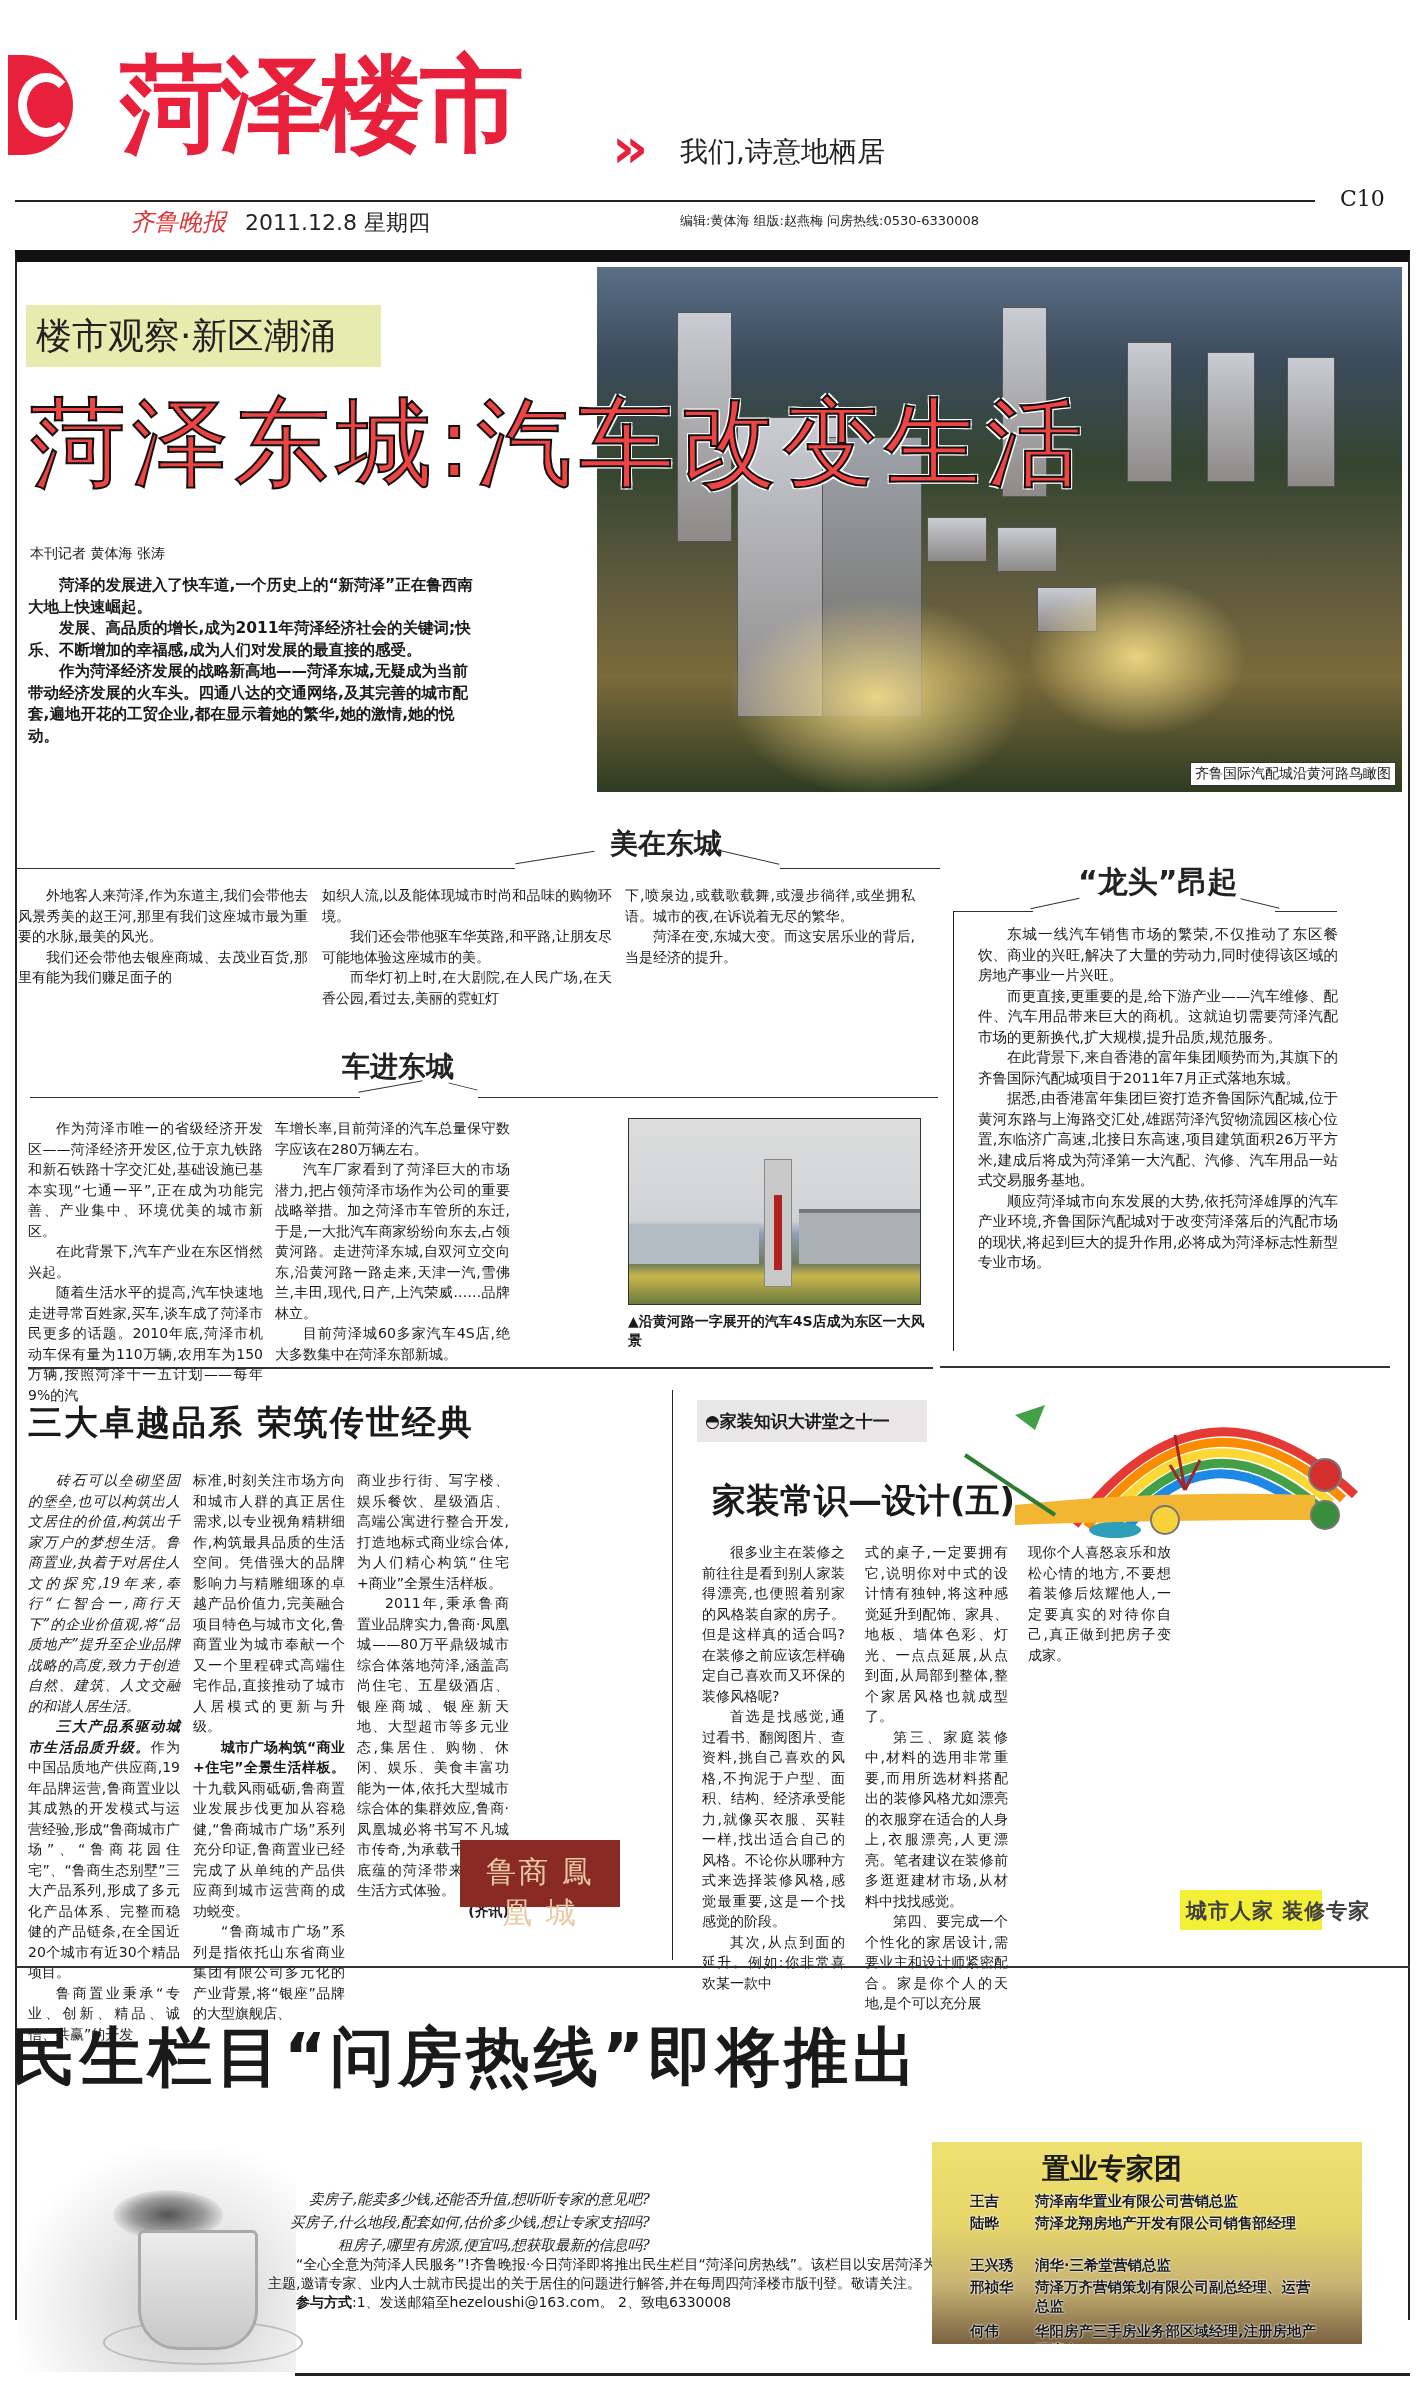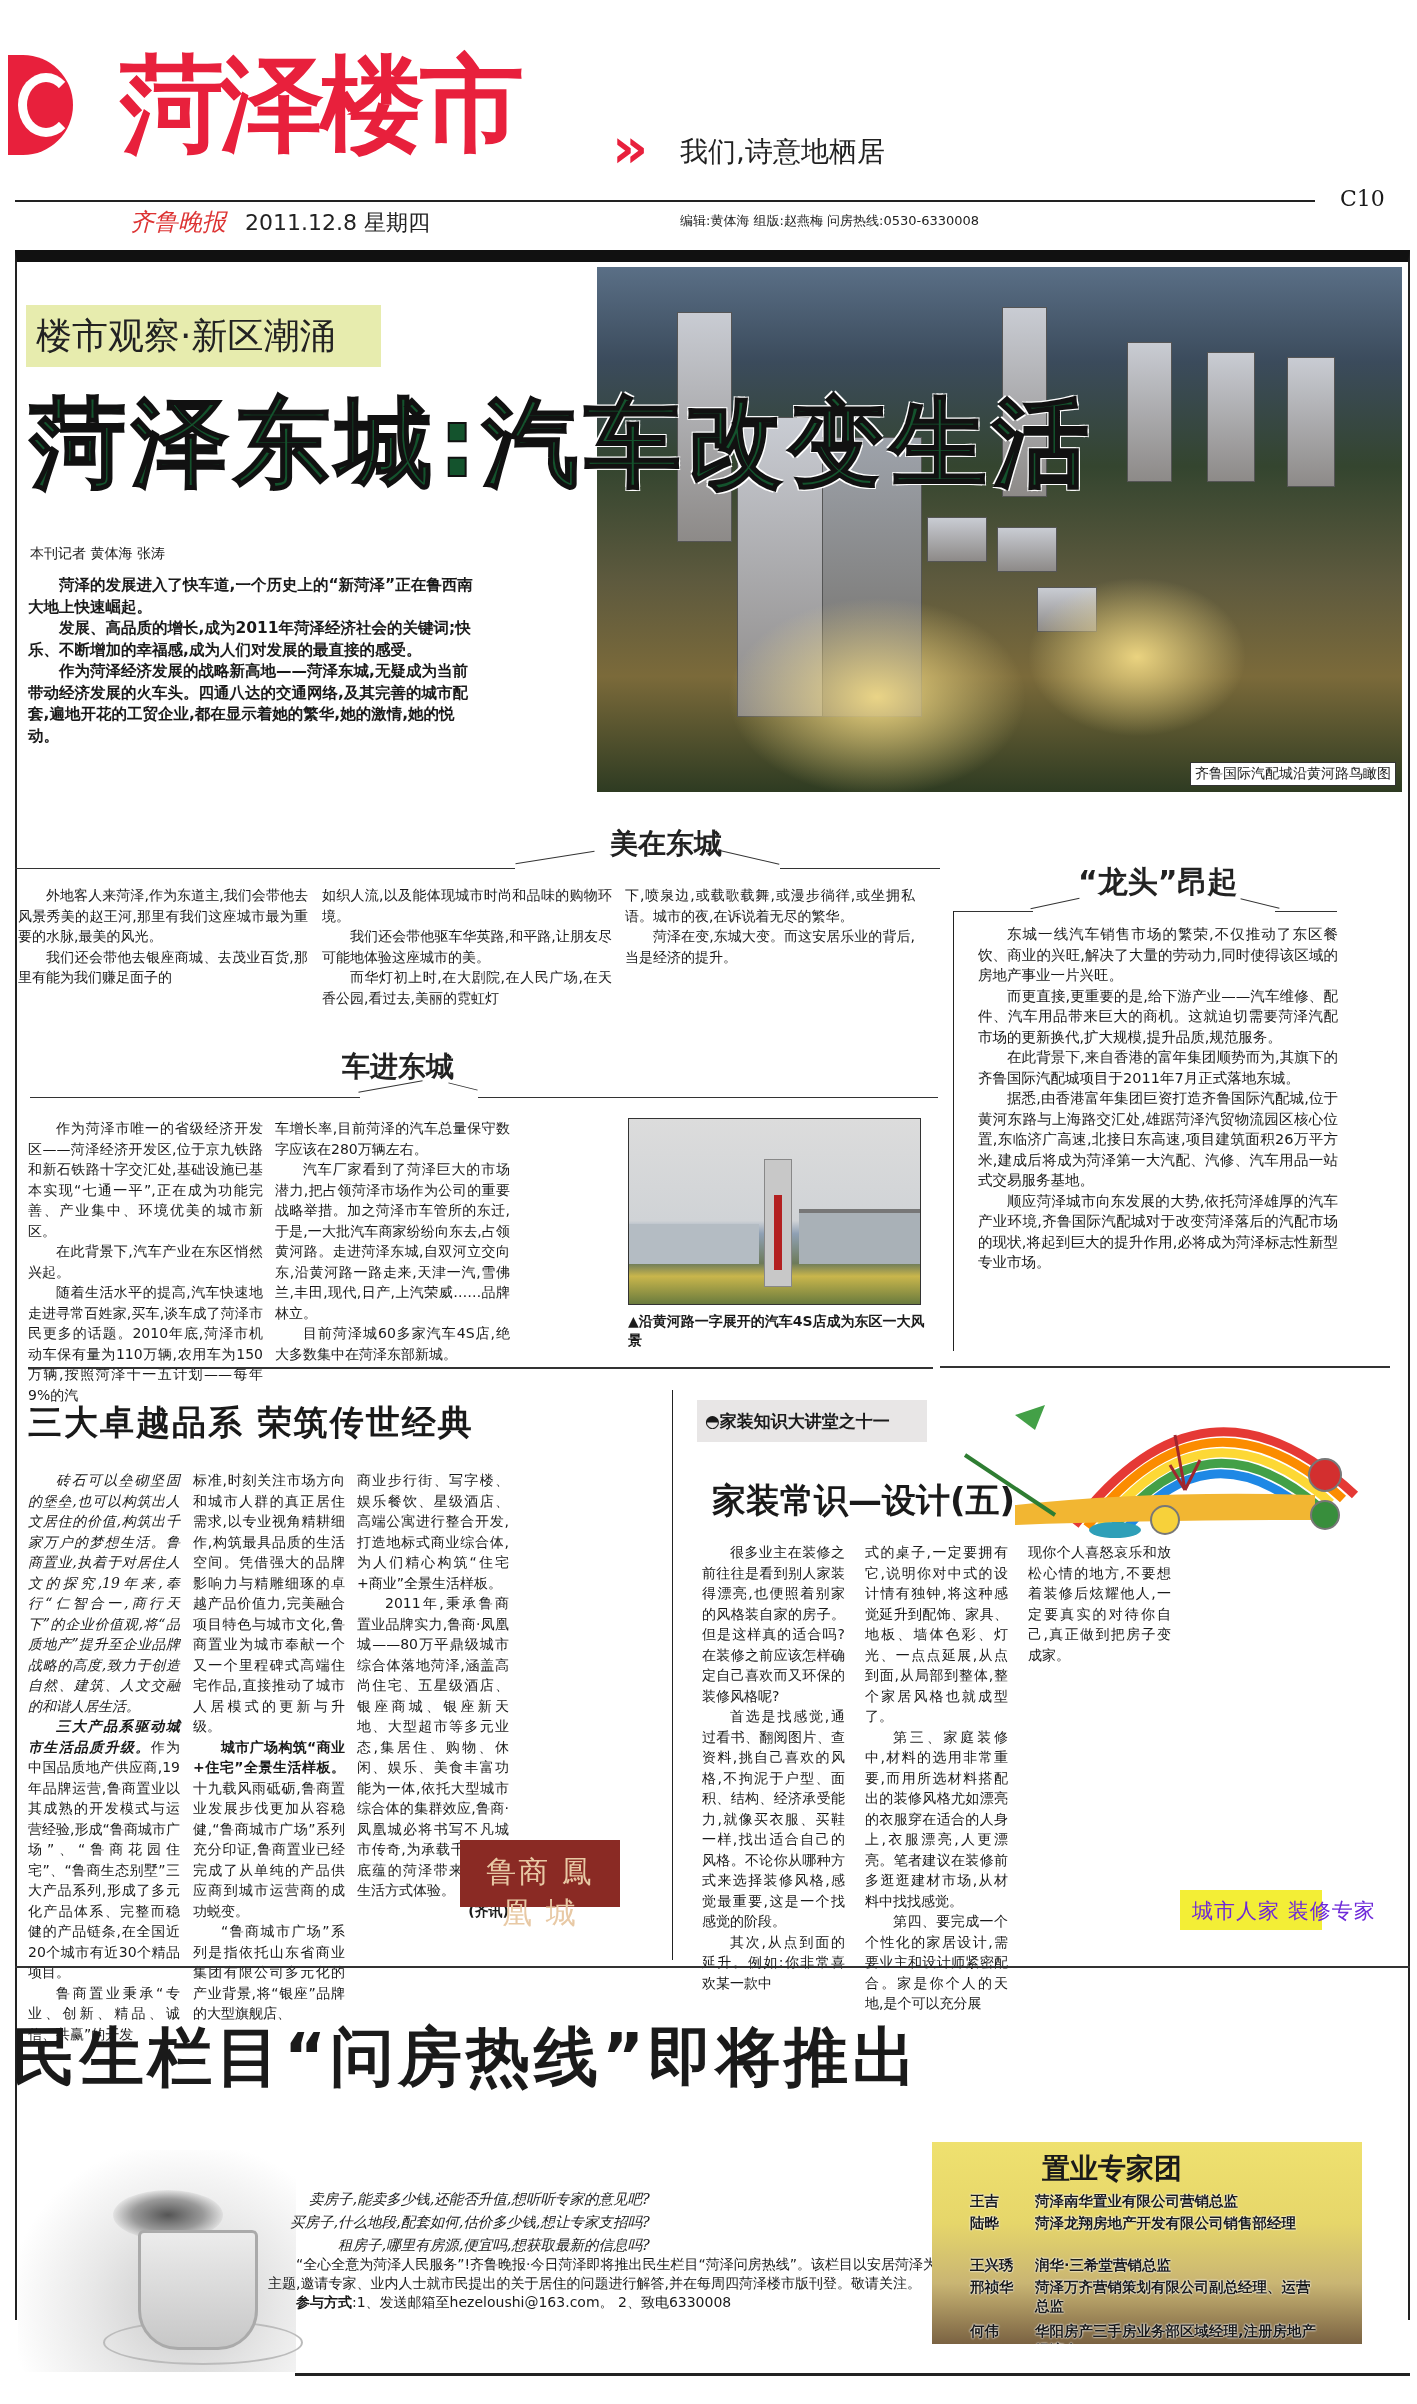--- a/index.html
+++ b/index.html
@@ -12,21 +12,21 @@
   .mast-arrows { left: 612px; top: 120px; font-size: 56px; font-weight: bold; color: #e8203c; line-height: 1; }
   .mast-slogan { left: 680px; top: 133px; font-size: 28px; color: #222; }
   .rule-top { left: 15px; top: 200px; width: 1300px; height: 2px; background: #222; }
   .page-no { left: 1340px; top: 186px; font-size: 22px; font-family: "DejaVu Serif", serif; }
   .paper-name { left: 130px; top: 206px; font-size: 24px; color: #d33; font-style: italic; font-family: "DejaVu Serif", serif; }
   .date { left: 245px; top: 208px; font-size: 22px; color: #222; }
   .editors { left: 680px; top: 212px; font-size: 13px; color: #222; }
   .frame { left: 15px; top: 250px; width: 1395px; height: 2070px; border-left: 2px solid #222; border-right: 2px solid #222; border-top: 12px solid #111; }
   
   .kicker { left: 26px; top: 305px; width: 355px; height: 62px; background: #e7ecae; font-size: 36px; padding: 8px 10px; line-height: 46px; color: #222; }
-  .headline { left: 30px; top: 395px; font-size: 96px; font-weight: 700; letter-spacing: 6px; line-height: 1; z-index: 3; color: #14532d; -webkit-text-stroke: 2px #111; text-shadow: 0 0 2px #fff, 2px 2px 0 #fff, -2px -2px 0 #fff, 2px -2px 0 #fff, -2px 2px 0 #fff; text-align: center; }
+  .headline { left: 30px; top: 395px; font-size: 96px; font-weight: 400; letter-spacing: 6px; line-height: 1; z-index: 3; color: #ef4444; -webkit-text-stroke: 2px #111; text-shadow: 0 0 2px #fff, 2px 2px 0 #fff, -2px -2px 0 #fff, 2px -2px 0 #fff, -2px 2px 0 #fff; text-align: center; }
   .byline { left: 30px; top: 545px; font-size: 14px; }
   .lead-body { left: 28px; top: 575px; width: 445px; font-size: 15.5px; line-height: 21.5px; font-weight: bold; }
   .lead-body p { text-indent: 2em; }
   .hero { left: 597px; top: 267px; width: 805px; height: 525px; background: linear-gradient(180deg,#5a6f86 0%,#3b4b5c 18%,#34452f 38%,#5e5a3e 60%,#7b6a3a 78%,#2e3b22 100%); overflow: hidden; }
   .hero .bld { position: absolute; background: linear-gradient(180deg,#c9ccd3,#8d8a88); border: 1px solid #555; }
   .hero .glow { position: absolute; background: radial-gradient(ellipse at center, rgba(255,230,140,.85), rgba(255,210,90,0) 70%); }
   .hero-caption { right: 6px; bottom: 6px; background: #fff; font-size: 14px; padding: 2px 4px; border: 1px solid #333; z-index: 2; }
   
   .sec-head { font-size: 28px; font-weight: bold; color: #222; }
   .hr { height: 1px; background: #333; }
@@ -37,21 +37,21 @@
   .photo2 .pylon { position: absolute; left: 135px; top: 40px; width: 28px; height: 128px; background: #c8c8c8; border: 1px solid #888; }
   .photo2 .pylon i { position: absolute; left: 9px; top: 35px; width: 8px; height: 75px; background: #b32020; }
   .photo2 .shop { position: absolute; left: 170px; top: 90px; width: 123px; height: 55px; background: #a9b1b7; border-top: 4px solid #777; }
   .photo2 .shop2 { position: absolute; left: 0px; top: 105px; width: 130px; height: 40px; background: #b4bcc3; }
   .cap2 { left: 628px; top: 1312px; width: 300px; font-size: 14px; line-height: 19px; font-weight: bold; }
   
   .h2-big { font-size: 34px; font-weight: 900; letter-spacing: 2px; }
   .ad-brand { left: 460px; top: 1840px; width: 160px; height: 67px; background: #8a2a24; color: #e8c9a5; font-size: 30px; padding: 12px 8px; letter-spacing: 2px; font-family: "DejaVu Serif", serif; text-align: center; }
   .kicker2 { left: 697px; top: 1400px; width: 230px; height: 42px; background: #e8e6e6; font-size: 17px; font-weight: bold; padding: 10px 8px; }
   .rainbow { left: 955px; top: 1395px; width: 420px; height: 160px; }
-  .badge-yellow { left: 1180px; top: 1890px; width: 142px; height: 40px; background: #f3ee36; color: #6d28d9; font-size: 21px; font-weight: 400; padding: 7px 12px; white-space: nowrap; letter-spacing: 1px; }
+  .badge-yellow { left: 1180px; top: 1890px; width: 142px; height: 40px; background: #f3ee36; color: #404040; font-size: 21px; font-weight: 700; padding: 7px 6px; white-space: nowrap; letter-spacing: 1px; }
   
   .headline3 { left: 12px; top: 2025px; font-size: 64px; font-weight: 900; letter-spacing: 4px; line-height: 1; }
   .teacup { left: 18px; top: 2150px; width: 278px; height: 222px; background: radial-gradient(ellipse at 60% 70%, #c9c9c9 0%, #e8e8e8 40%, #fff 75%); }
   .teacup .cup { position: absolute; left: 120px; top: 80px; width: 120px; height: 120px; border: 3px solid #aaa; border-radius: 6px 6px 40px 40px; background: linear-gradient(180deg,#ececec,#c7c7c7); }
   .teacup .saucer { position: absolute; left: 85px; top: 170px; width: 200px; height: 45px; border: 2px solid #bbb; border-radius: 50%; }
   .teacup .flower { position: absolute; left: 95px; top: 40px; width: 110px; height: 50px; border-radius: 50%; background: radial-gradient(ellipse, #555 0%, #999 45%, rgba(255,255,255,0) 75%); }
   .hot-q { left: 290px; top: 2188px; font-size: 14.5px; line-height: 23px; font-family: "DejaVu Serif", serif; font-style: italic; text-align: right; }
   .hot-body { left: 268px; top: 2255px; width: 672px; font-size: 14px; line-height: 19px; }
   .experts { left: 932px; top: 2142px; width: 430px; height: 202px; background: linear-gradient(180deg,#efe16f 0%, #e6d66a 40%, #c9b573 70%, #7a6242 100%); overflow: hidden; }
   .experts .title { position: absolute; left: 110px; top: 8px; font-size: 28px; font-weight: 900; }

